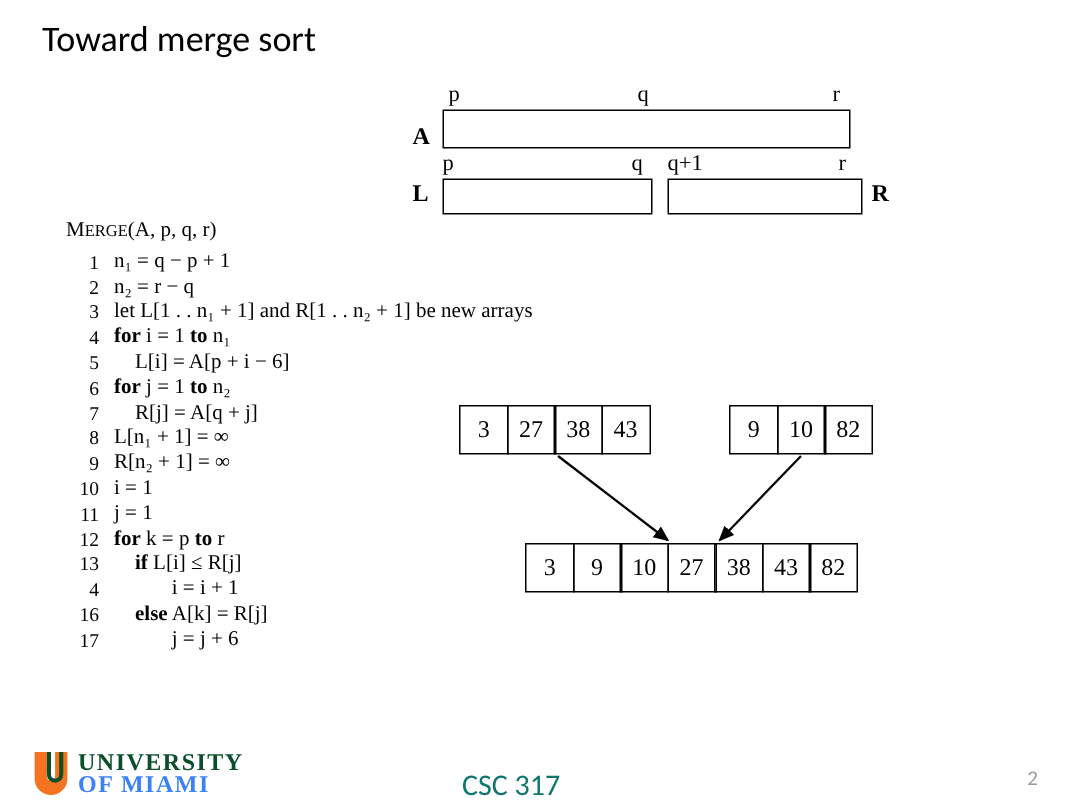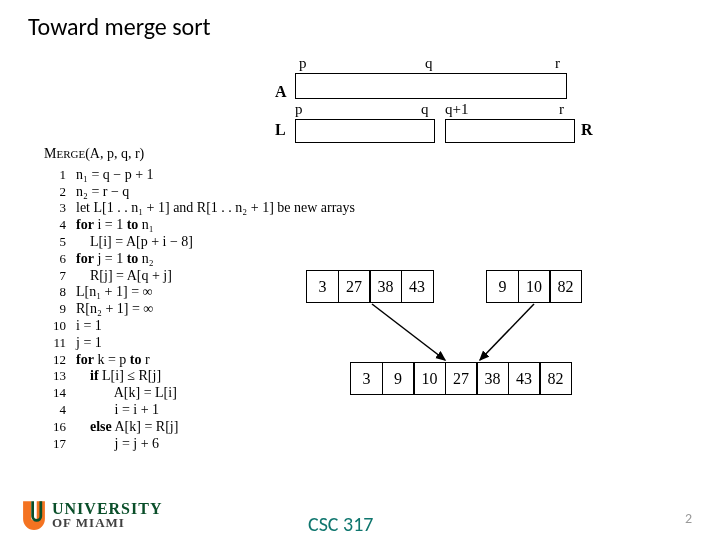--- a/index.html
+++ b/index.html
@@ -35,21 +35,21 @@
   .srcL{position:absolute;left:16px;top:0}
   .srcR{position:absolute;left:196px;top:0}
   .result{position:absolute;left:60px;top:92px}
   .arrow{position:absolute;stroke:#000;fill:#000;stroke-width:1.5}
   
   .footer-course{position:absolute;left:308px;top:512px;font-size:20px;color:#0f766e}
   .footer-page{position:absolute;right:28px;top:510px;font-size:14px;color:#999}
   .logo{position:absolute;left:20px;top:498px;width:140px;height:34px}
   .logo-u{position:absolute;left:0;top:2px;width:28px;height:30px}
   .logo-text1{position:absolute;left:32px;top:2px;font-family:"Times New Roman",serif;font-size:16px;letter-spacing:1px;color:#0a4f2a;font-weight:600}
-  .logo-text2{position:absolute;left:32px;top:17px;font-family:"Times New Roman",serif;font-size:13px;letter-spacing:1px;color:#404040;font-weight:600}
+  .logo-text2{position:absolute;left:32px;top:17px;font-family:"Times New Roman",serif;font-size:16px;letter-spacing:1px;color:#3b82f6;font-weight:600}
 </style>
 </head>
 <body>
 
 <div class="slide">
   <div class="title">Toward merge sort</div>
 
   <div class="arrays-block">
     <div class="label-p1">p</div>
     <div class="label-q1">q</div>
@@ -81,21 +81,21 @@
     <div class="code-line">
         <span class="ln">3</span>
         <span class="ci">let L[1 . . n₁ + 1] and R[1 . . n₂ + 1] be new arrays</span>
       </div>
     <div class="code-line">
         <span class="ln">4</span>
         <span class="ci"><span class="kw">for</span><span> i = 1 </span><span class="kw">to</span><span> n₁</span></span>
       </div>
     <div class="code-line">
         <span class="ln">5</span>
-        <span class="ci">    L[i] = A[p + i − 8]</span>
+        <span class="ci">    L[i] = A[p + i − 6]</span>
       </div>
     <div class="code-line">
         <span class="ln">6</span>
         <span class="ci"><span class="kw">for</span><span> j = 1 </span><span class="kw">to</span><span> n₂</span></span>
       </div>
     <div class="code-line">
         <span class="ln">7</span>
         <span class="ci">    R[j] = A[q + j]</span>
       </div>
     <div class="code-line">
@@ -114,24 +114,20 @@
         <span class="ln">11</span>
         <span class="ci">j = 1</span>
       </div>
     <div class="code-line">
         <span class="ln">12</span>
         <span class="ci"><span class="kw">for</span><span> k = p </span><span class="kw">to</span><span> r</span></span>
       </div>
     <div class="code-line">
         <span class="ln">13</span>
         <span class="ci"><span>    </span><span class="kw">if</span><span> L[i] ≤ R[j]</span></span>
-      </div>
-    <div class="code-line">
-        <span class="ln">14</span>
-        <span class="ci">           A[k] = L[i]</span>
       </div>
     <div class="code-line">
         <span class="ln">4</span>
         <span class="ci">           i = i + 1</span>
       </div>
     <div class="code-line">
         <span class="ln">16</span>
         <span class="ci"><span>    </span><span class="kw">else</span><span> A[k] = R[j]</span></span>
       </div>
     <div class="code-line">

